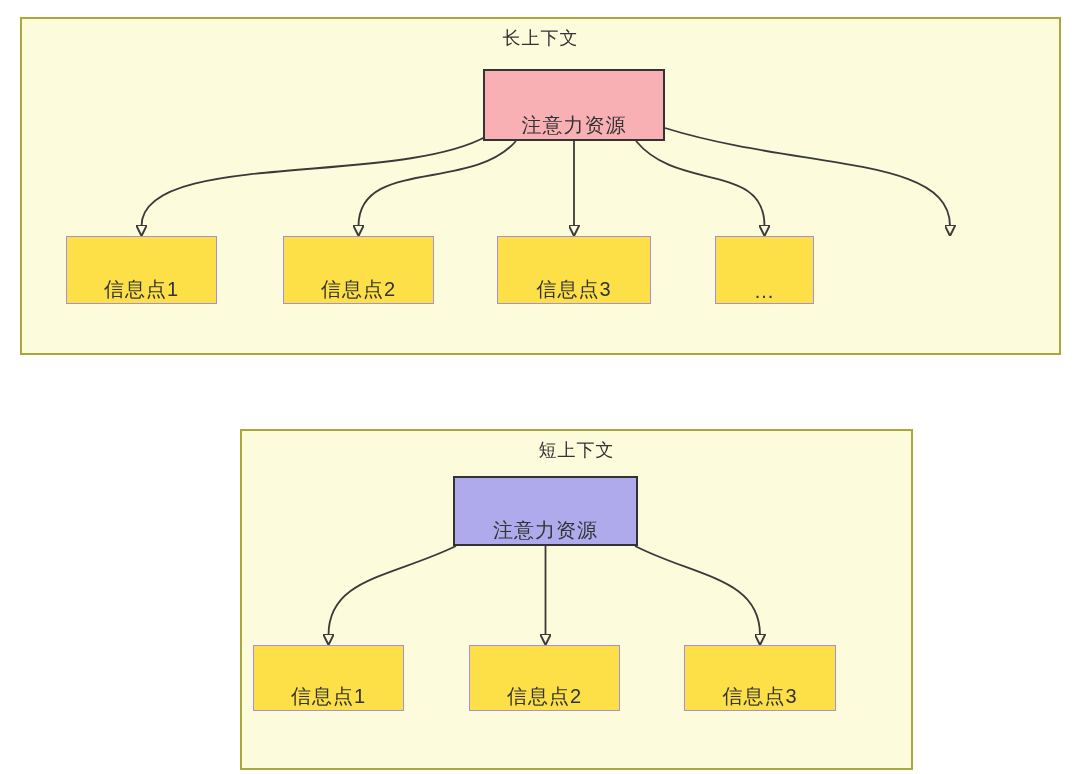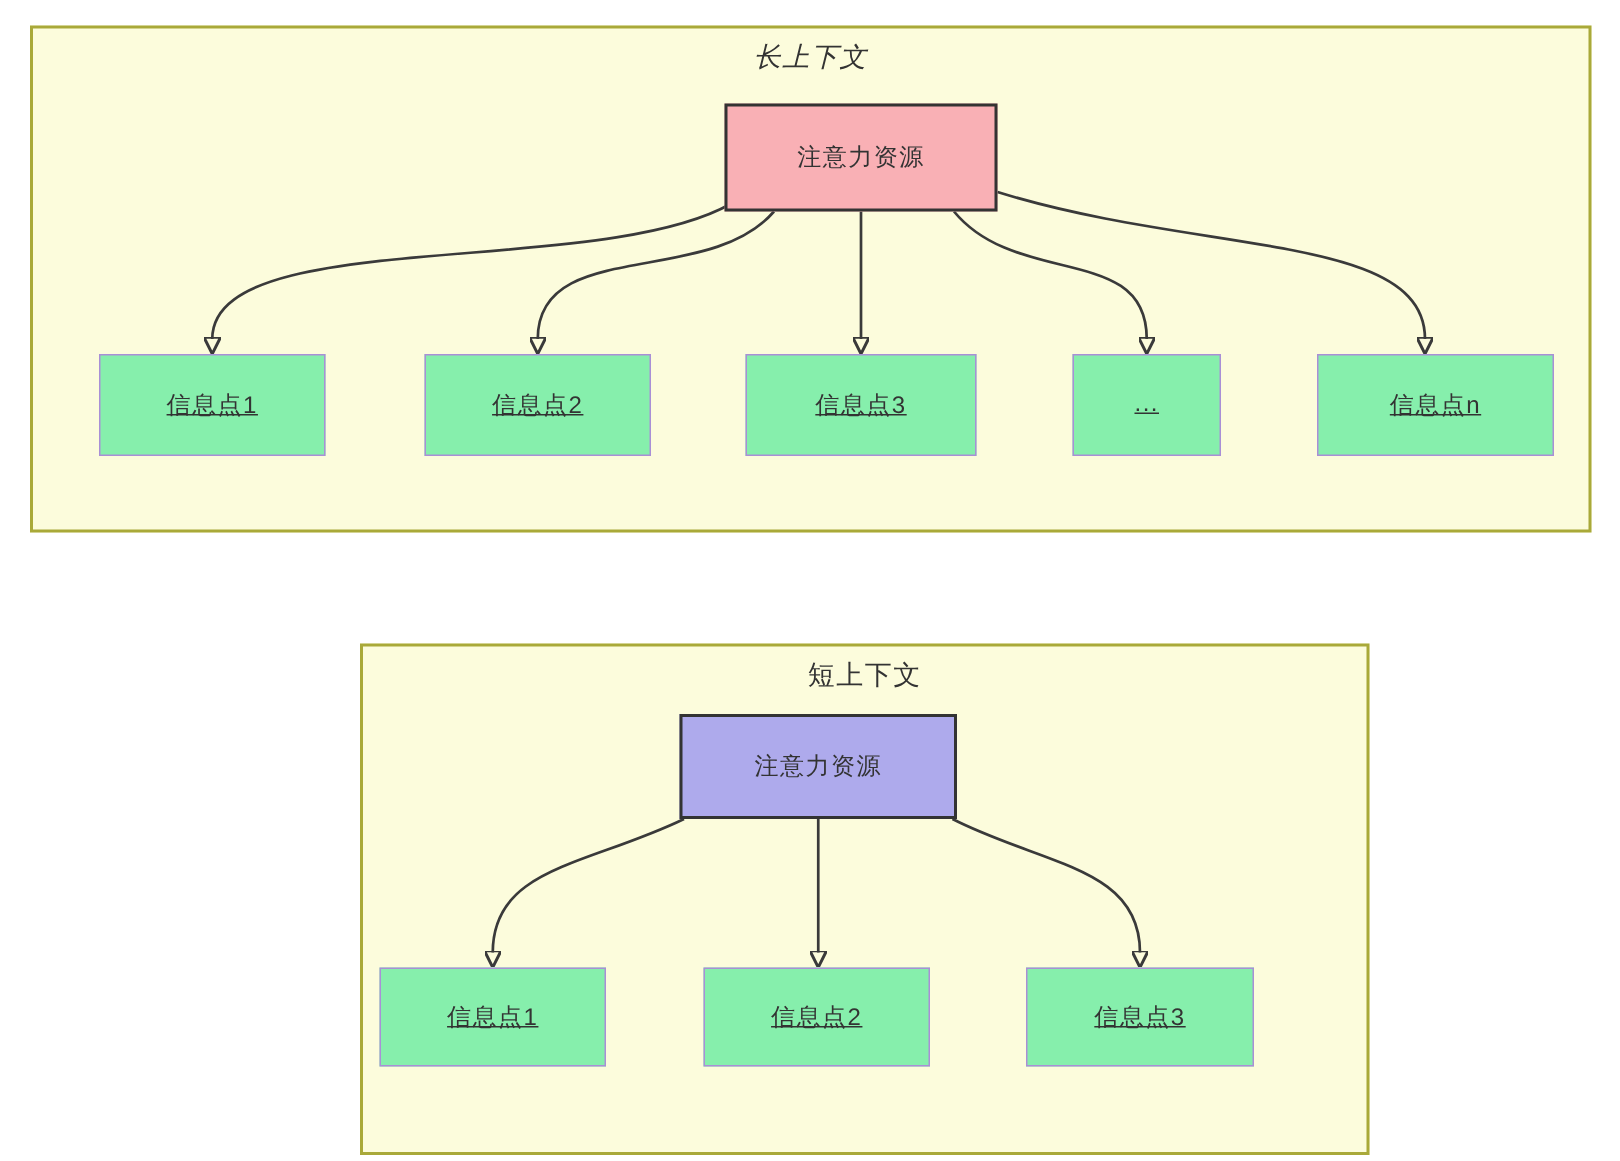--- a/index.html
+++ b/index.html
@@ -29,54 +29,53 @@
     top: 7px;
     text-align: center;
     font-size: 18px;
     color: #333333;
     letter-spacing: 1px;
   }
   .node {
     position: absolute;
     box-sizing: border-box;
     display: flex;
-    align-items: center;
+    align-items: flex-end;
     justify-content: center;
-    font-size: 16px;
+    font-size: 20px;
     color: #333333;
     letter-spacing: 1px;
   }
   .attention {
     border: 2.5px solid #333333;
   }
   .attention.long { background: #f9b0b5; }
   .attention.short { background: #aeaaec; }
   .info {
-    background: #86efac;
+    background: #fde047;
     border: 1.5px solid #a98fd6;
-    text-decoration: underline;
   }
   .arrows {
     position: absolute;
     left: 0;
     top: 0;
     pointer-events: none;
   }
   .arrows path {
     fill: none;
     stroke: #3a3a3a;
     stroke-width: 1.8;
   }
 </style>
 </head>
 <body>
 
 <div class="stage">
 
-  <div class="container" style="left:20px; top:17px; width:1041px; height:338px;font-style:italic;">
+  <div class="container" style="left:20px; top:17px; width:1041px; height:338px;">
     <div class="container-title">长上下文</div>
   </div>
 
   <div class="container" style="left:208px; top:429px; width:673px; height:341px;margin-left:32px;">
     <div class="container-title">短上下文</div>
   </div>
 
   <svg class="arrows" width="1080" height="774" viewBox="0 0 1080 774">
     <defs>
       <marker id="ah" viewBox="0 0 10 10" refX="1" refY="5" markerWidth="11" markerHeight="11" markerUnits="userSpaceOnUse" orient="auto">
@@ -104,23 +103,20 @@
   </div>
   <div class="node info" style="left:283px; top:236px; width:151px; height:68px;">
     <span>信息点2</span>
   </div>
   <div class="node info" style="left:497px; top:236px; width:154px; height:68px;">
     <span>信息点3</span>
   </div>
   <div class="node info" style="left:715px; top:236px; width:99px; height:68px;">
     <span>...</span>
   </div>
-  <div class="node info" style="left:878px; top:236px; width:158px; height:68px;">
-    <span>信息点n</span>
-  </div>
 
   <div class="node attention short" style="left:453px; top:476px; width:185px; height:70px;">
     <span>注意力资源</span>
   </div>
 
   <div class="node info" style="left:253px; top:645px; width:151px; height:66px;">
     <span>信息点1</span>
   </div>
   <div class="node info" style="left:469px; top:645px; width:151px; height:66px;">
     <span>信息点2</span>

